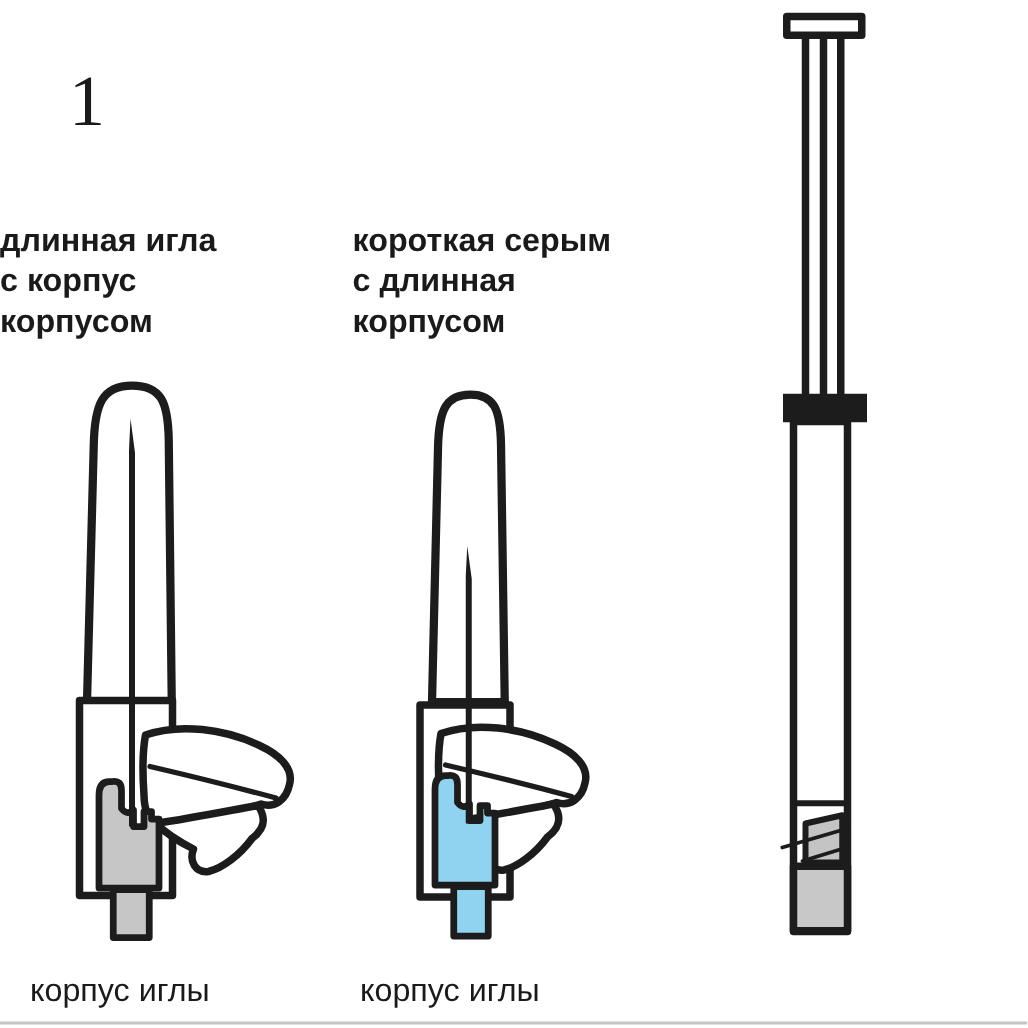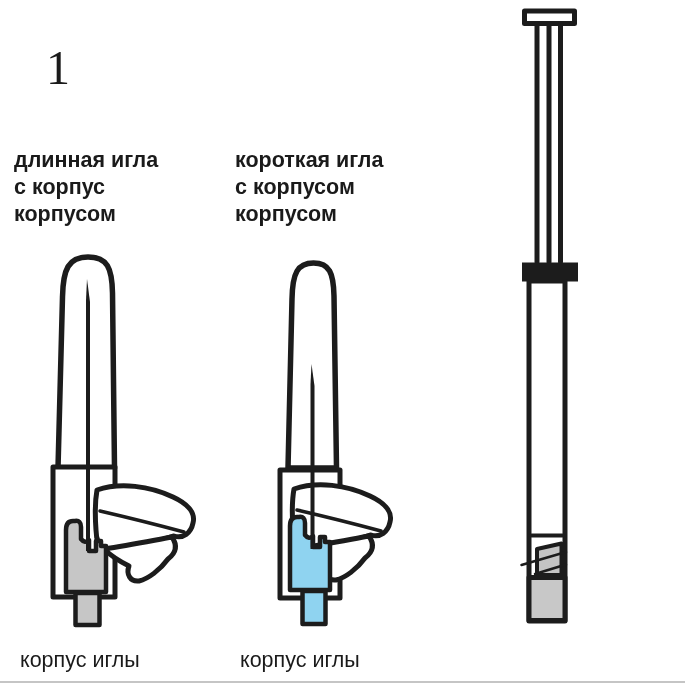--- a/index.html
+++ b/index.html
@@ -34,29 +34,29 @@
     background:var(--hairline,#c5c5c5);
   }
 </style>
 </head>
 <body>
 
 <div id="stage">
 
   <div class="step-number">1</div>
 
-  <div class="toplabel" style="left:14px">
+  <div class="toplabel" style="left:0">
     <div>длинная игла</div>
     <div>с корпус</div>
     <div>корпусом</div>
   </div>
 
   <div class="toplabel" style="left:235px">
-    <div>короткая игла</div>
-    <div>с корпусом</div>
+    <div>короткая серым</div>
+    <div>с длинная</div>
     <div>корпусом</div>
   </div>
 
   <svg id="figures" width="685" height="685" viewBox="0 0 685 685">
 
     <g>
       <path class="s fw" stroke-width="5.5" d="M 58,468 L 62.5,297 C 63,269 68.5,257 88,257 C 107.5,257 112,268 112.5,293 L 114.5,468 Z"></path>
       <rect class="s fw" stroke-width="5" x="53" y="467" width="62" height="130"></rect>
       <path class="s fw" stroke-width="5" d="M 97,490 C 120,482 150,486 173,497 C 186,503 196,512 193,523 C 191,533 183,539 174,536 C 152,543 124,550 106,552 C 99,547 96,540 96,530 C 95,516 95,501 97,490 Z"></path>
       <path class="s" stroke-width="3.5" d="M 100,511 C 130,518 158,525 184,532"></path>

